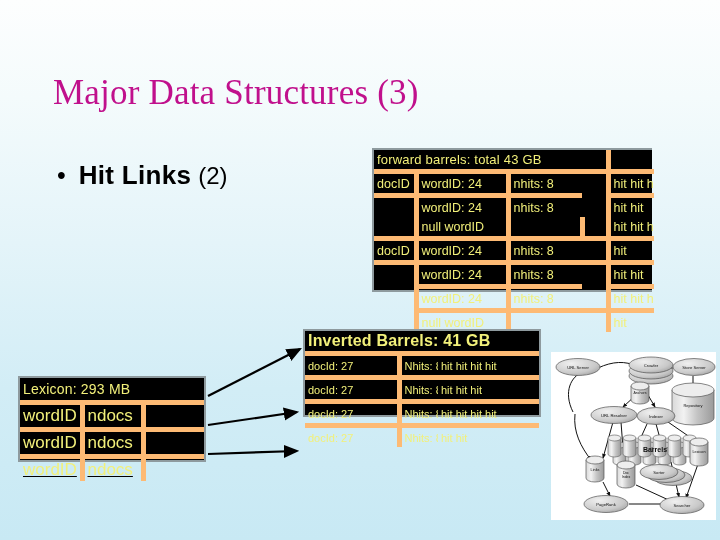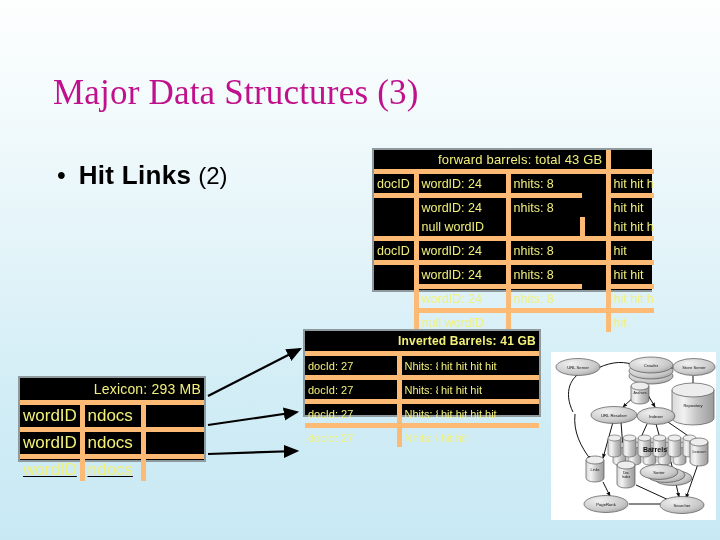--- a/index.html
+++ b/index.html
@@ -79,21 +79,21 @@
     font-family: "Liberation Sans", sans-serif;
     font-size: 12px;
     line-height: 12px;
     padding: 1px 3px;
     border: 5px solid #fdba74;
     white-space: nowrap;
     overflow: hidden;
     vertical-align: middle;
   }
   .blk td.cap {
-    text-align: right;
+    text-align: left;
     font-size: 13px;
     letter-spacing: 0.2px;
     border-left: none;
     border-top: none;
   }
   .nol { border-left: none !important; }
   .nor { border-right: none !important; }
   .not { border-top: none !important; }
   .nob { border-bottom: none !important; }
 
@@ -109,21 +109,21 @@
   #fwd td.cap { font-size: 13px; height: 17px; }
 
   
   #inv {
     left: 303px;
     top: 329px;
     width: 238px;
     height: 88px;
   }
   #inv td { font-size: 11px; height: 17px; }
-  #inv td.cap { font-size: 12px; font-weight: bold; height: 18px; }
+  #inv td.cap { font-size: 16px; font-weight: bold; height: 18px; }
 
   
   #lex {
     left: 18px;
     top: 376px;
     width: 188px;
     height: 86px;
     text-decoration: underline;
   }
   #lex td { font-size: 17px; height: 20px; }

